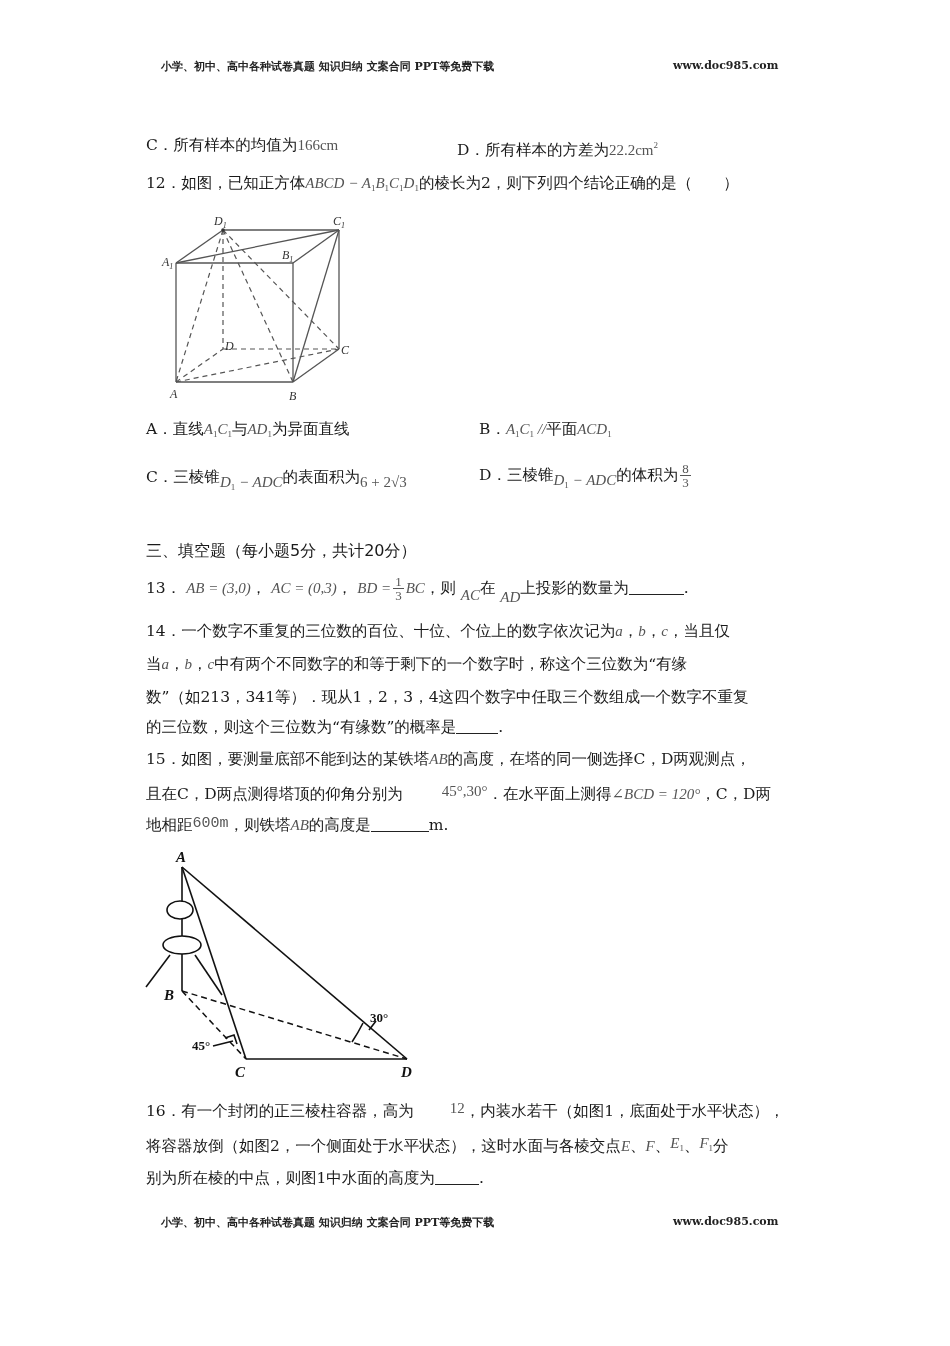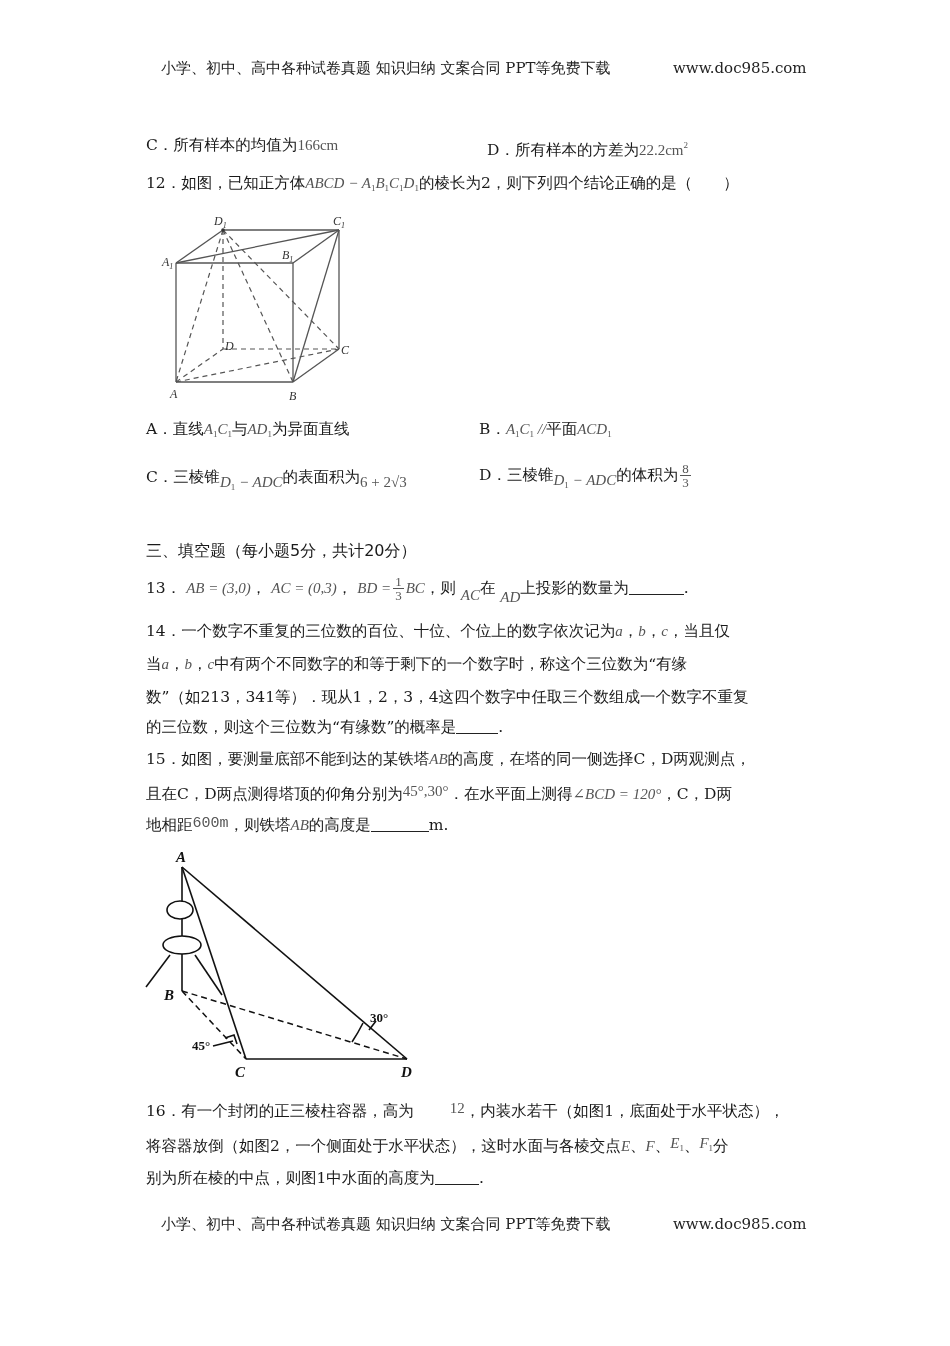--- a/index.html
+++ b/index.html
@@ -1,19 +1,19 @@
 <!DOCTYPE html>
 <html><head>
 <meta charset="utf-8">
 <style>
   html, body { margin: 0; padding: 0; background: #ffffff; }
   body { width: 950px; height: 1346px; position: relative; overflow: hidden;
          font-family: "DejaVu Serif", "Liberation Serif", serif; color: #1a1a1a; }
   .abs { position: absolute; }
-  .header-line { font-size: 15px; white-space: nowrap; color: #222; }
+  .header-line { font-size: 11px; white-space: nowrap; color: #222; font-weight: bold; }
   .line { font-size: 15.5px; white-space: nowrap; line-height: 20px; }
   .math { font-family: "Liberation Serif", "DejaVu Serif", serif; font-style: italic; color: #555; font-size: 15px; }
   .math-up { font-family: "Liberation Serif", "DejaVu Serif", serif; color: #555; font-size: 15px; }
   .sub { font-size: 9px; vertical-align: -3px; font-style: normal; }
   .sup { font-size: 9px; vertical-align: 7px; }
   .section { font-family: "DejaVu Sans", "Liberation Sans", sans-serif; font-weight: normal; font-size: 16px; white-space: nowrap; }
   .frac { display: inline-flex; flex-direction: column; align-items: center; vertical-align: middle; font-family: "Liberation Serif", serif; font-size: 13px; line-height: 13px; color: #555; margin: 0 2px; }
   .frac .num { border-bottom: 1px solid #555; padding: 0 2px; }
   .blank { display: inline-block; border-bottom: 1px solid #222; height: 14px; vertical-align: -2px; }
   svg text { font-family: "Liberation Serif", "DejaVu Serif", serif; }
@@ -22,21 +22,21 @@
 <body>
 
 <div class="abs header-line" style="left:161px; top:59px;">
   <span>小学、初中、高中各种试卷真题 知识归纳 文案合同 PPT等免费下载</span>
 </div>
 <div class="abs header-line" style="left:673px; top:59px;">www.doc985.com</div>
 
 <div class="abs line" style="left:146px; top:135px;">
   <span>C．所有样本的均值为</span><span class="math-up">166cm</span>
 </div>
-<div class="abs line" style="left:487px; top:135px;">
+<div class="abs line" style="left:457px; top:135px;">
   <span>D．所有样本的方差为</span><span class="math-up">22.2cm</span><span class="math-up sup">2</span>
 </div>
 
 <div class="abs line" style="left:146px; top:173px;">
   <span>12．如图，已知正方体</span><span class="math"><span>ABCD − A</span><span class="sub">1</span><span>B</span><span class="sub">1</span><span>C</span><span class="sub">1</span><span>D</span><span class="sub">1</span></span><span>的棱长为2，则下列四个结论正确的是（　　）</span>
 </div>
 
 <svg class="abs" style="left:150px; top:205px;" width="220" height="200">
   <g stroke="#555" stroke-width="1.3" fill="none">
 
@@ -112,21 +112,21 @@
 </div>
 <div class="abs line" style="left:146px; top:687px;">数”（如213，341等）．现从1，2，3，4这四个数字中任取三个数组成一个数字不重复</div>
 <div class="abs line" style="left:146px; top:717px;">
   <span>的三位数，则这个三位数为“有缘数”的概率是</span><span class="blank" style="width:42px;"></span><span>.</span>
 </div>
 
 <div class="abs line" style="left:146px; top:749px;">
   <span>15．如图，要测量底部不能到达的某铁塔</span><span class="math">AB</span><span>的高度，在塔的同一侧选择C，D两观测点，</span>
 </div>
 <div class="abs line" style="left:146px; top:781px;">
-  <span>且在C，D两点测得塔顶的仰角分别为</span><span class="math-up" style="vertical-align:3px;">45°,30°</span><span>．在水平面上测得</span><span class="math">∠BCD = 120°</span><span>，C，D两</span>
+  <span>且在C，D两点测得塔顶的仰角分别为</span><span class="math-up" style="vertical-align:3px;margin-left:39px;">45°,30°</span><span>．在水平面上测得</span><span class="math">∠BCD = 120°</span><span>，C，D两</span>
 </div>
 <div class="abs line" style="left:146px; top:814px;">
   <span>地相距</span><span class="math-up" style="vertical-align:3px;font-family:Liberation Mono, monospace;">600m</span><span>，则铁塔</span><span class="math">AB</span><span>的高度是</span><span class="blank" style="width:58px;"></span><span>m.</span>
 </div>
 
 <svg class="abs" style="left:140px; top:845px;" width="290" height="240">
   <g stroke="#111" stroke-width="1.6" fill="none">
     <line x1="42" y1="22" x2="42" y2="146"></line>
     <line x1="42" y1="22" x2="106" y2="214"></line>
     <line x1="42" y1="22" x2="267" y2="214"></line>

